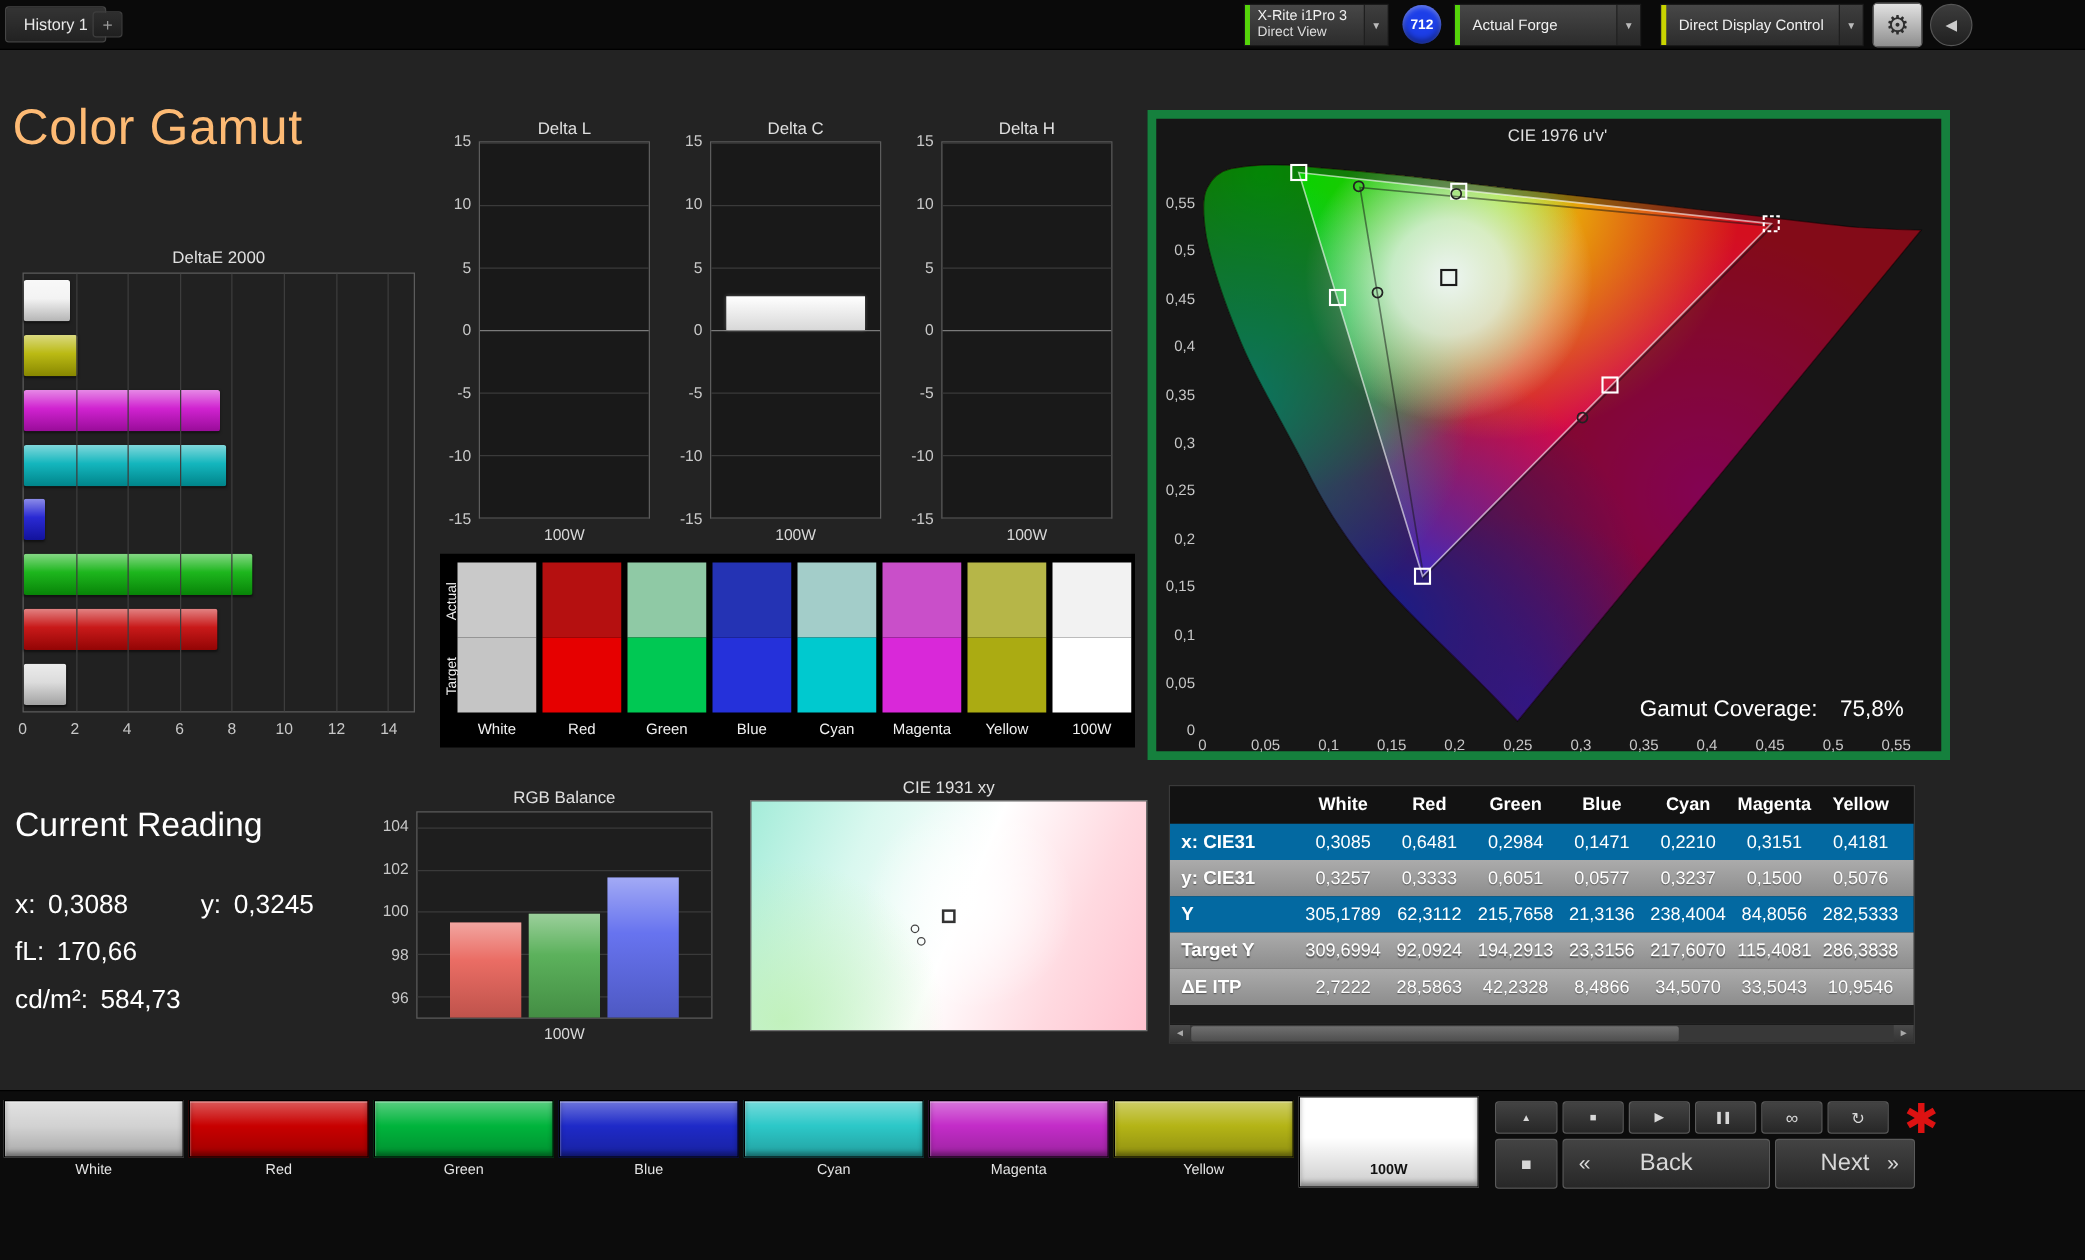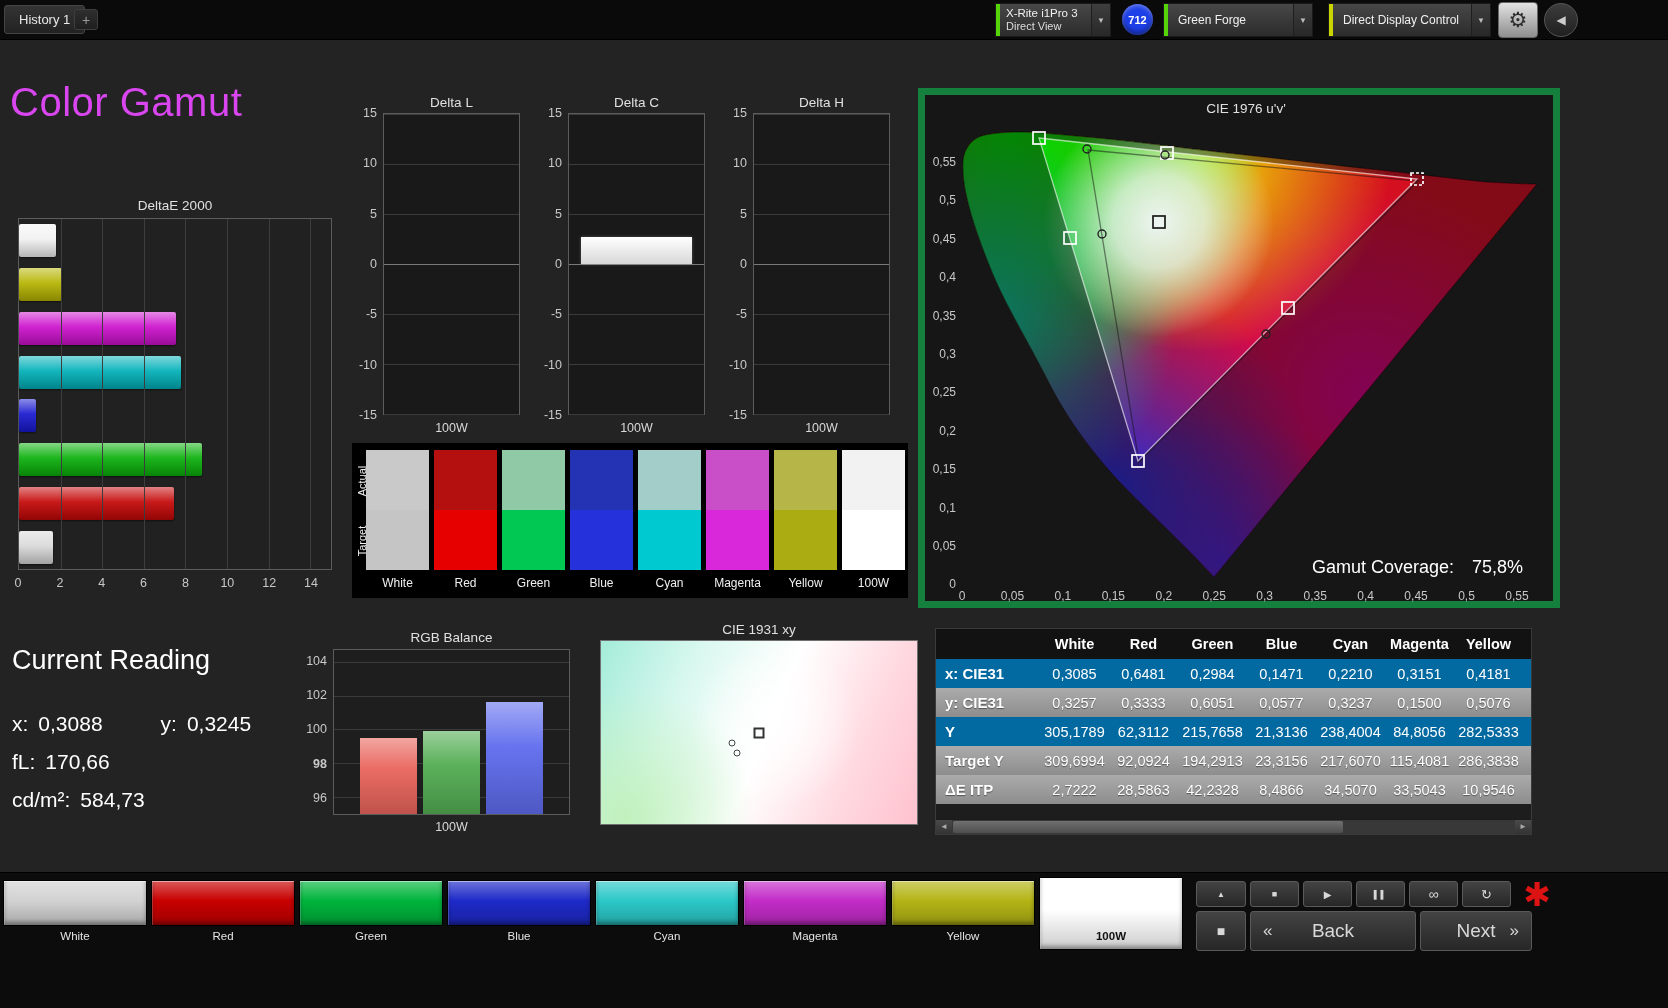--- a/index.html
+++ b/index.html
@@ -20,21 +20,21 @@
   #dd-meter{left:995px;width:116px}
   #dd-source{left:1163px;width:150px}
   #dd-control{left:1328px;width:163px}
   #badge{position:absolute;left:1122px;top:4px;width:31px;height:31px;border-radius:50%;display:flex;align-items:center;justify-content:center;font-size:11px;font-weight:bold;color:#fff;box-shadow:inset 0 2px 4px rgba(255,255,255,.35),inset 0 -3px 5px rgba(0,0,0,.45)}
   #gearbtn{position:absolute;left:1498px;top:2px;width:40px;height:36px;border-radius:4px;background:linear-gradient(#e2e2e2,#8e8e8e);border:1px solid #666;display:flex;align-items:center;justify-content:center}
   #gearbtn span{font-size:21px;color:#2e2e2e}
   #traybtn{position:absolute;left:1544px;top:3px;width:34px;height:34px;border-radius:50%;background:linear-gradient(#3c3c3c,#202020);border:1px solid #555;display:flex;align-items:center;justify-content:center}
   #traybtn span{font-size:12px;color:#ccc}
 
   
-  .page-title{position:absolute;left:10px;top:80px;font-size:40px;font-weight:300;letter-spacing:.5px;color:#d946ef}
+  .page-title{position:absolute;left:10px;top:80px;font-size:40px;font-weight:300;letter-spacing:.5px;color:#fdba74}
   .chart-title{position:absolute;text-align:center;font-size:13.5px;color:#e0e0e0}
 
   
   .vgrid{position:absolute;top:0;bottom:0;width:1px;background:#3d3d3d}
   .hgrid{position:absolute;left:0;right:0;height:1px;background:#3a3a3a}
   .hgrid.zero{background:#7a7a7a}
   .xtick,.ytick{position:absolute;font-size:12.5px;color:#c8c8c8}
   .xtick{transform:translateX(-50%)}
 
   
@@ -145,21 +145,21 @@
       <span class="l1">X-Rite i1Pro 3</span>
       <span class="l2">Direct View</span>
     </span>
     <span class="chev">▼</span>
   </div>
 
   <div id="badge" style="background: rgb(29, 63, 232);">712</div>
 
   <div class="dd" id="dd-source">
     <span class="accent" style="background: rgb(85, 212, 10);"></span>
-    <span class="dd1">Green Forge</span>
+    <span class="dd1">Actual Forge</span>
     <span class="chev">▼</span>
   </div>
 
   <div class="dd" id="dd-control">
     <span class="accent" style="background: rgb(201, 212, 0);"></span>
     <span class="dd1">Direct Display Control</span>
     <span class="chev">▼</span>
   </div>
 
   <div id="gearbtn">
@@ -444,21 +444,21 @@
       <span>584,73</span>
     </span>
   </div>
 </div>
 
 <div class="chart-title" id="rgb-title">RGB Balance</div>
 <div id="rgb-ylab">
     <span class="ytick" style="top: calc(7.21649% - 7px);">104</span>
     <span class="ytick" style="top: calc(27.8351% - 7px);">102</span>
     <span class="ytick" style="top: calc(48.4536% - 7px);">100</span>
-    <span class="ytick" style="top: calc(69.0722% - 7px); font-weight: bold;">98</span>
+    <span class="ytick" style="top: calc(69.0722% - 7px);">98</span>
     <span class="ytick" style="top: calc(89.6907% - 7px);">96</span>
   </div>
 <div id="rgb-plot">
     <div class="hgrid" style="top: 7.21649%;"></div>
     <div class="hgrid" style="top: 27.8351%;"></div>
     <div class="hgrid" style="top: 48.4536%;"></div>
     <div class="hgrid" style="top: 69.0722%;"></div>
     <div class="hgrid" style="top: 89.6907%;"></div>
     <div class="rgb-bars">
       <div class="rgb-bar" style="height: 46.3918%; background-color: rgb(233, 101, 92);"></div>

